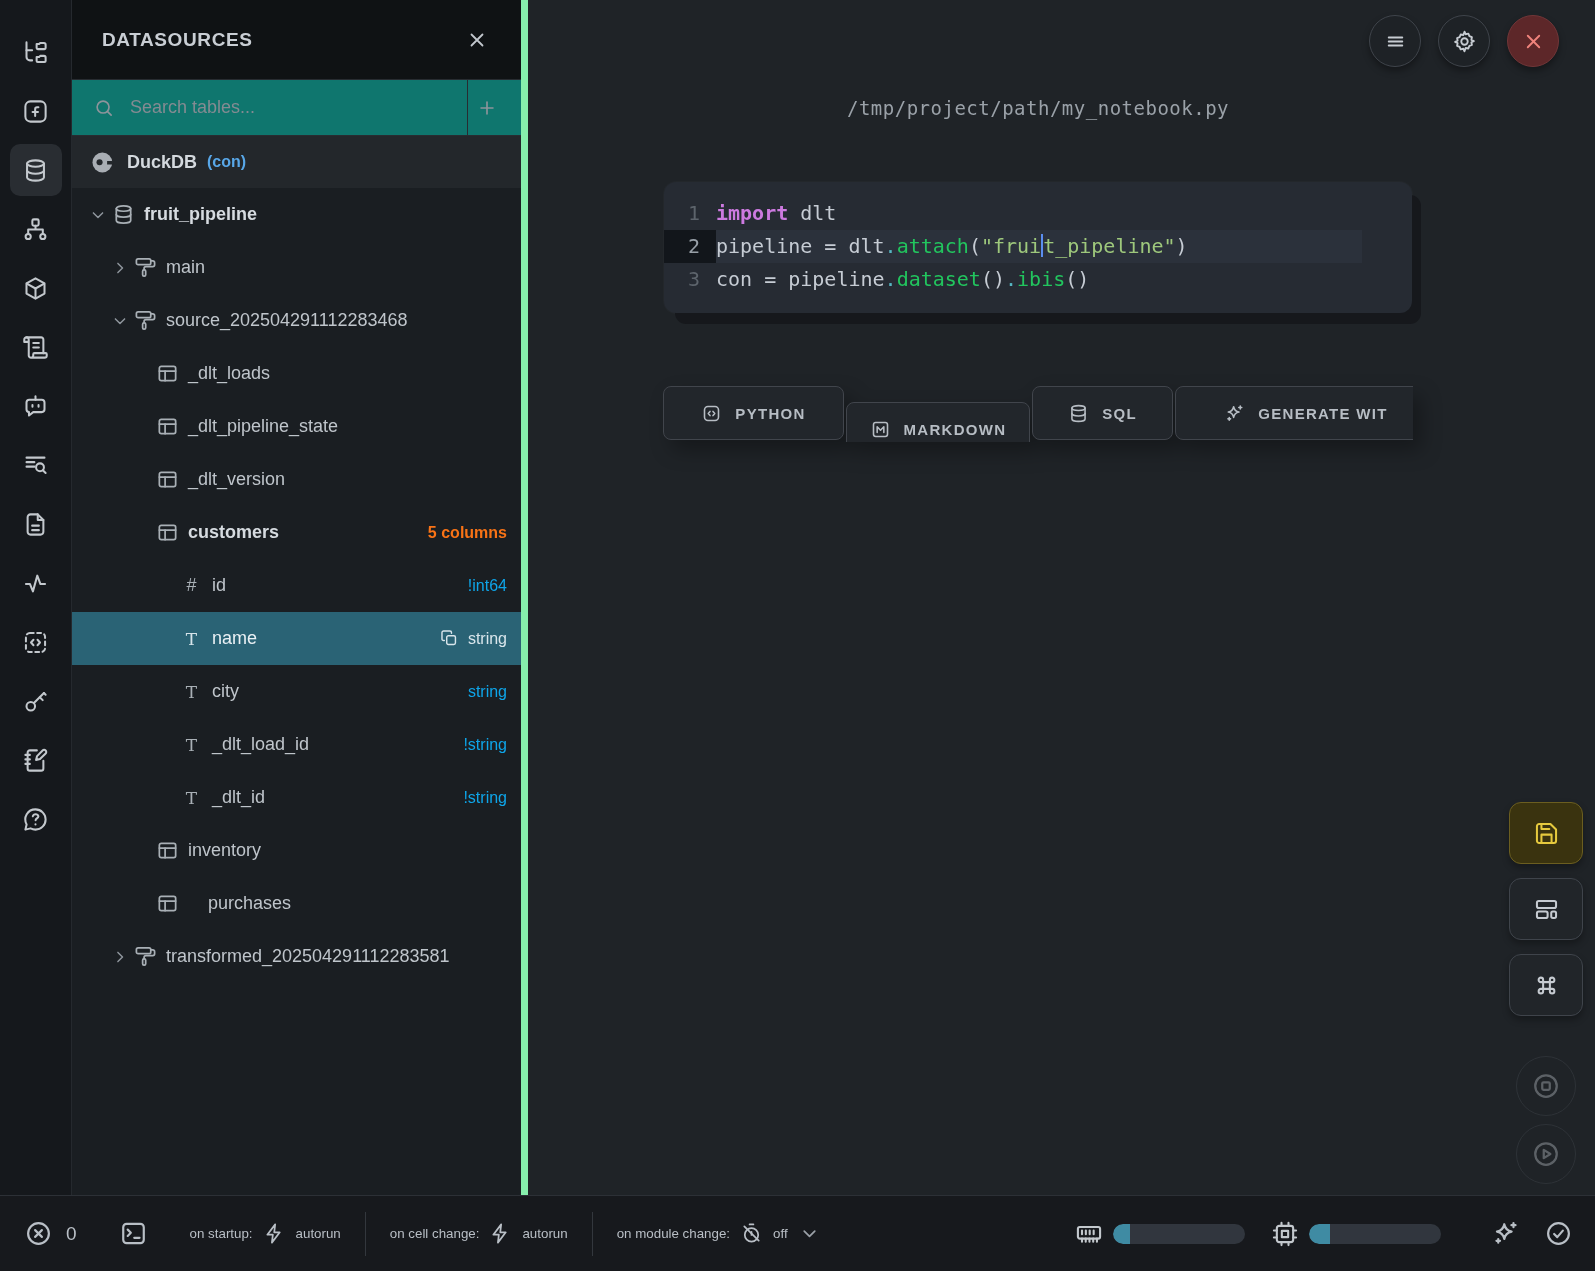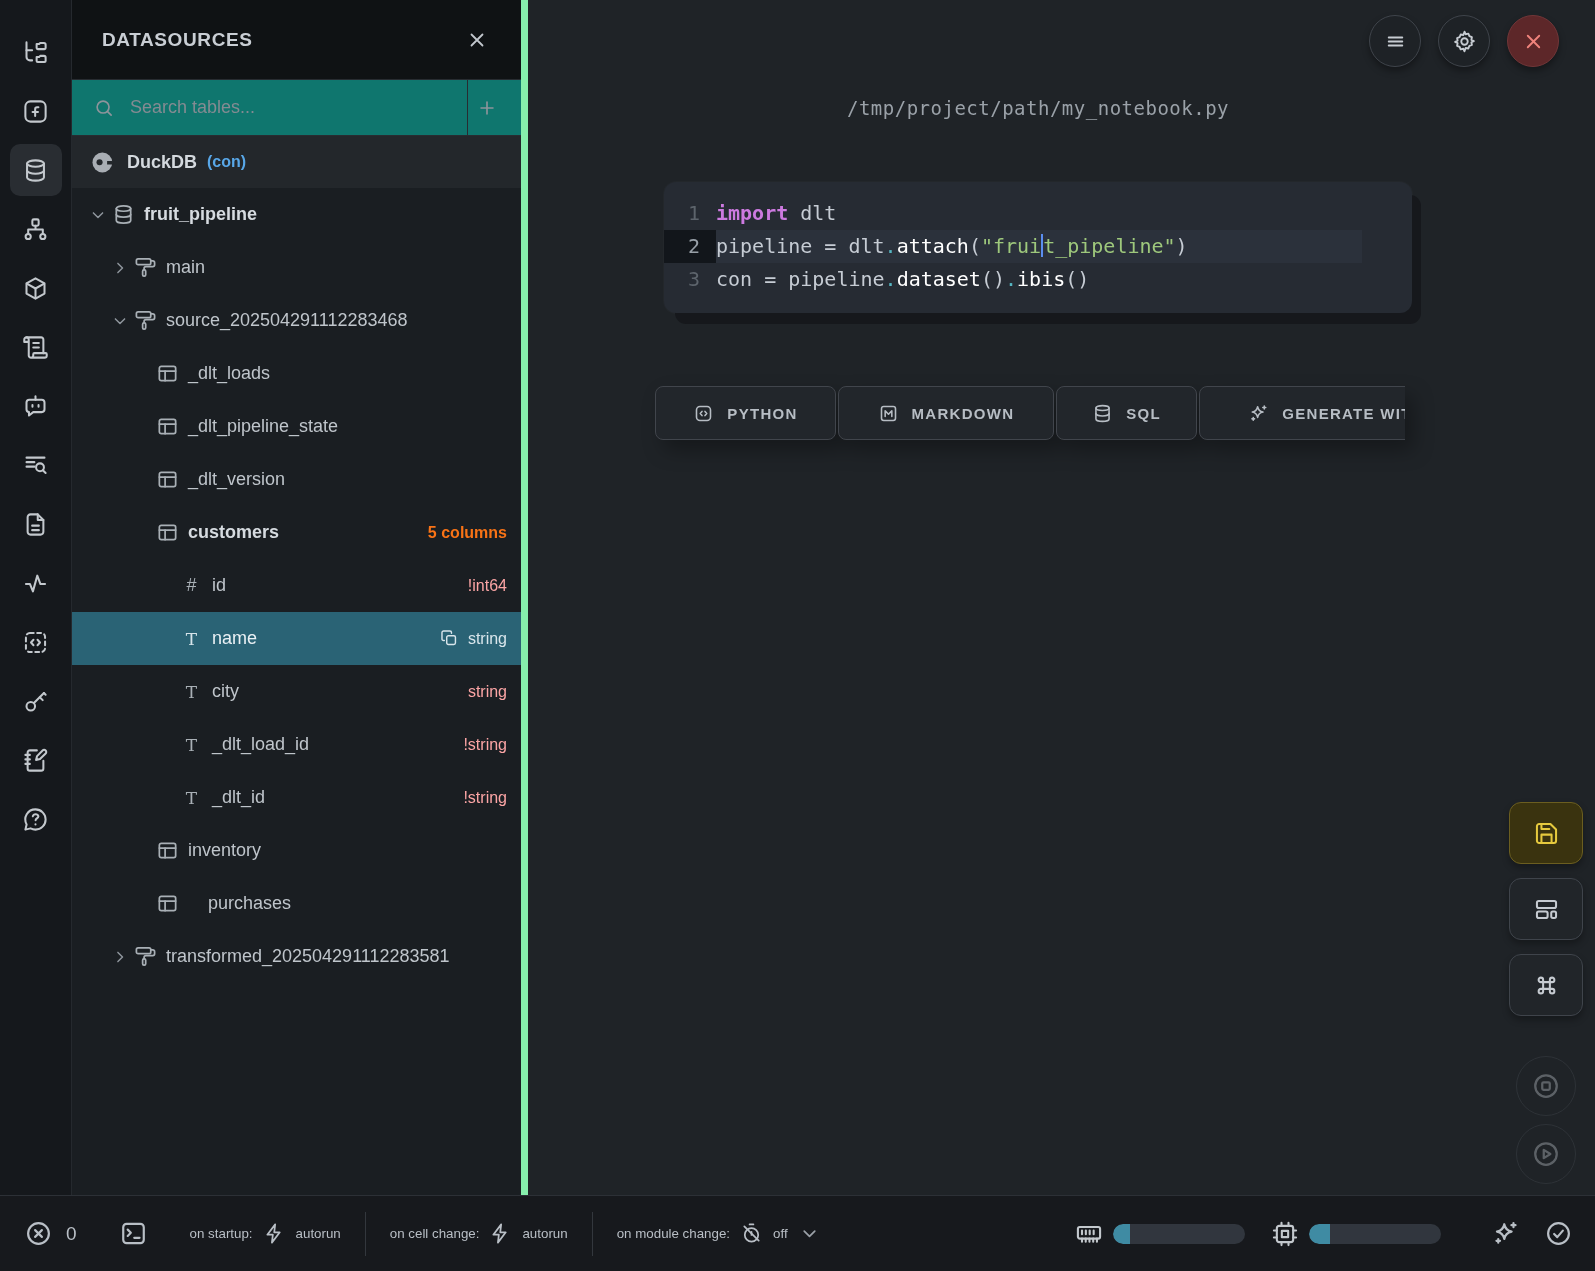--- a/index.html
+++ b/index.html
@@ -36,21 +36,21 @@
   .conn-name{ font-size:18px; font-weight:700; color:#d4d9de; }
   .conn-alias{ font-size:16px; font-weight:700; color:#58a7e8; }
   .tree{ flex:1; overflow:hidden; }
   .tree-row{ height:53px; display:flex; align-items:center; padding-right:14px; font-size:18px; color:#bfc5cb; }
   .tree-row .chev{ width:20px; height:20px; color:#8e959c; margin-right:4px; }
   .tree-row span[data-icon].kind{ width:23px; height:23px; color:#a9b0b6; margin-right:9px; }
   .tree-row .glyph{ width:23px; text-align:center; color:#a9b0b6; margin-right:9px; font-size:18px; flex:none; }
   .tree-row .glyph.serif{ font-family:"DejaVu Serif", serif; font-size:17px; }
   .tree-row .lbl{ white-space:nowrap; }
   .tree-row .lbl.bold{ font-weight:700; color:#d6dbe0; }
-  .tree-row .meta{ margin-left:auto; font-size:16px; color:#fca5a5; display:flex; align-items:center; gap:9px; }
+  .tree-row .meta{ margin-left:auto; font-size:16px; color:#0ea5e9; display:flex; align-items:center; gap:9px; }
   .tree-row .meta.mbold{ font-weight:700; color:#f97316; }
   .tree-row .meta span[data-icon]{ width:19px; height:19px; }
   .tree-row.selected{ background:#2a6375; color:#e9f0f4; }
   .tree-row.selected .lbl{ color:#eaf1f5; }
   .tree-row.selected .glyph{ color:#d6e4ea; }
   .tree-row.selected .meta{ color:#d9e6ec; }
 
   
   .main{ position:absolute; left:529px; top:0; bottom:76px; right:0; background:#1f2327; }
   .win-controls{ position:absolute; top:15px; right:36px; display:flex; gap:17px; }
@@ -62,24 +62,24 @@
              font-size:19px; color:#9aa1a8; letter-spacing:.5px; }
   .cell{ position:absolute; left:135px; top:182px; width:748px; border-radius:12px; background:#262b33;
          box-shadow:10px 12px 0 -1px #16181c, 0 0 0 1px rgba(255,255,255,.02); padding:15px 0 17px; }
   .code-line{ display:flex; height:33px; line-height:33px; font-family:"DejaVu Sans Mono", monospace; font-size:20px; }
   .code-line .ln{ flex:none; width:52px; text-align:right; padding-right:16px; color:#5d646c; }
   .code-line.active{ background:#2b313b; margin-right:50px; }
   .code-line.active .ln{ background:#12161b; color:#98a0a8; }
   .tok-kw{ color:#cd7ae0; font-weight:700; }
   .tok-pl{ color:#c6ccd4; }
   .tok-op{ color:#56b6c2; }
-  .tok-fn{ color:#ffffff; }
+  .tok-fn{ color:#22c55e; }
   .tok-str{ color:#9ec87c; }
   .cursor{ display:inline-block; width:2px; height:23px; background:#5b8ef0; vertical-align:-4px; }
-  .add-row{ position:absolute; left:126px; top:386px; width:750px; height:56px; display:flex; gap:2px; overflow:hidden;
+  .add-row{ position:absolute; left:134px; top:386px; width:750px; height:56px; display:flex; gap:2px; overflow:hidden;
             filter:drop-shadow(8px 10px 10px rgba(0,0,0,.3)); }
   .add-btn{ flex:none; height:54px; display:flex; align-items:center; justify-content:center; gap:13px; background:#22262b;
             border:1px solid #41454c; border-radius:8px; color:#b7bdc4; font-weight:700; font-size:15px; letter-spacing:1.3px; white-space:nowrap; }
   .add-btn span[data-icon]{ width:21px; height:21px; }
   .side-actions{ position:absolute; right:12px; top:802px; width:74px; display:flex; flex-direction:column; align-items:center; }
   .sq-btn{ width:74px; height:62px; border-radius:12px; border:1px solid #3f444b; background:#212529; color:#c6cbd1;
            display:flex; align-items:center; justify-content:center; margin-bottom:14px; box-shadow:0 4px 7px rgba(0,0,0,.3); }
   .sq-btn span[data-icon]{ width:27px; height:27px; }
   .sq-btn.highlight{ background:#3a330f; border-color:#6b5e20; color:#e6ca3e; }
   .round-btn{ width:60px; height:60px; border-radius:50%; border:1.5px solid #3c4147; background:transparent; color:#9aa0a6;
@@ -491,21 +491,21 @@
       <button class="add-btn" style="width: 181px;">
         <span data-icon="code-square">
           <svg viewBox="0 0 24 24" fill="none" stroke="currentColor" stroke-width="1.8" stroke-linecap="round" stroke-linejoin="round">
             <rect x="4" y="4" width="16" height="16" rx="4"></rect>
             <path d="m10.3 9.6-2 2.4 2 2.4"></path>
             <path d="m13.7 9.6 2 2.4-2 2.4"></path>
           </svg>
         </span>
         <span>PYTHON</span>
       </button>
-      <button class="add-btn" style="width: 216px;">
+      <button class="add-btn" style="width: 184px; margin-top: 16px;">
         <span data-icon="markdown-square">
           <svg viewBox="0 0 24 24" fill="none" stroke="currentColor" stroke-width="1.8" stroke-linecap="round" stroke-linejoin="round">
             <rect x="4" y="4" width="16" height="16" rx="2.6"></rect>
             <path d="M8.2 15.3V8.9l3.8 4 3.8-4v6.4"></path>
           </svg>
         </span>
         <span>MARKDOWN</span>
       </button>
       <button class="add-btn" style="width: 141px;">
         <span data-icon="database">

